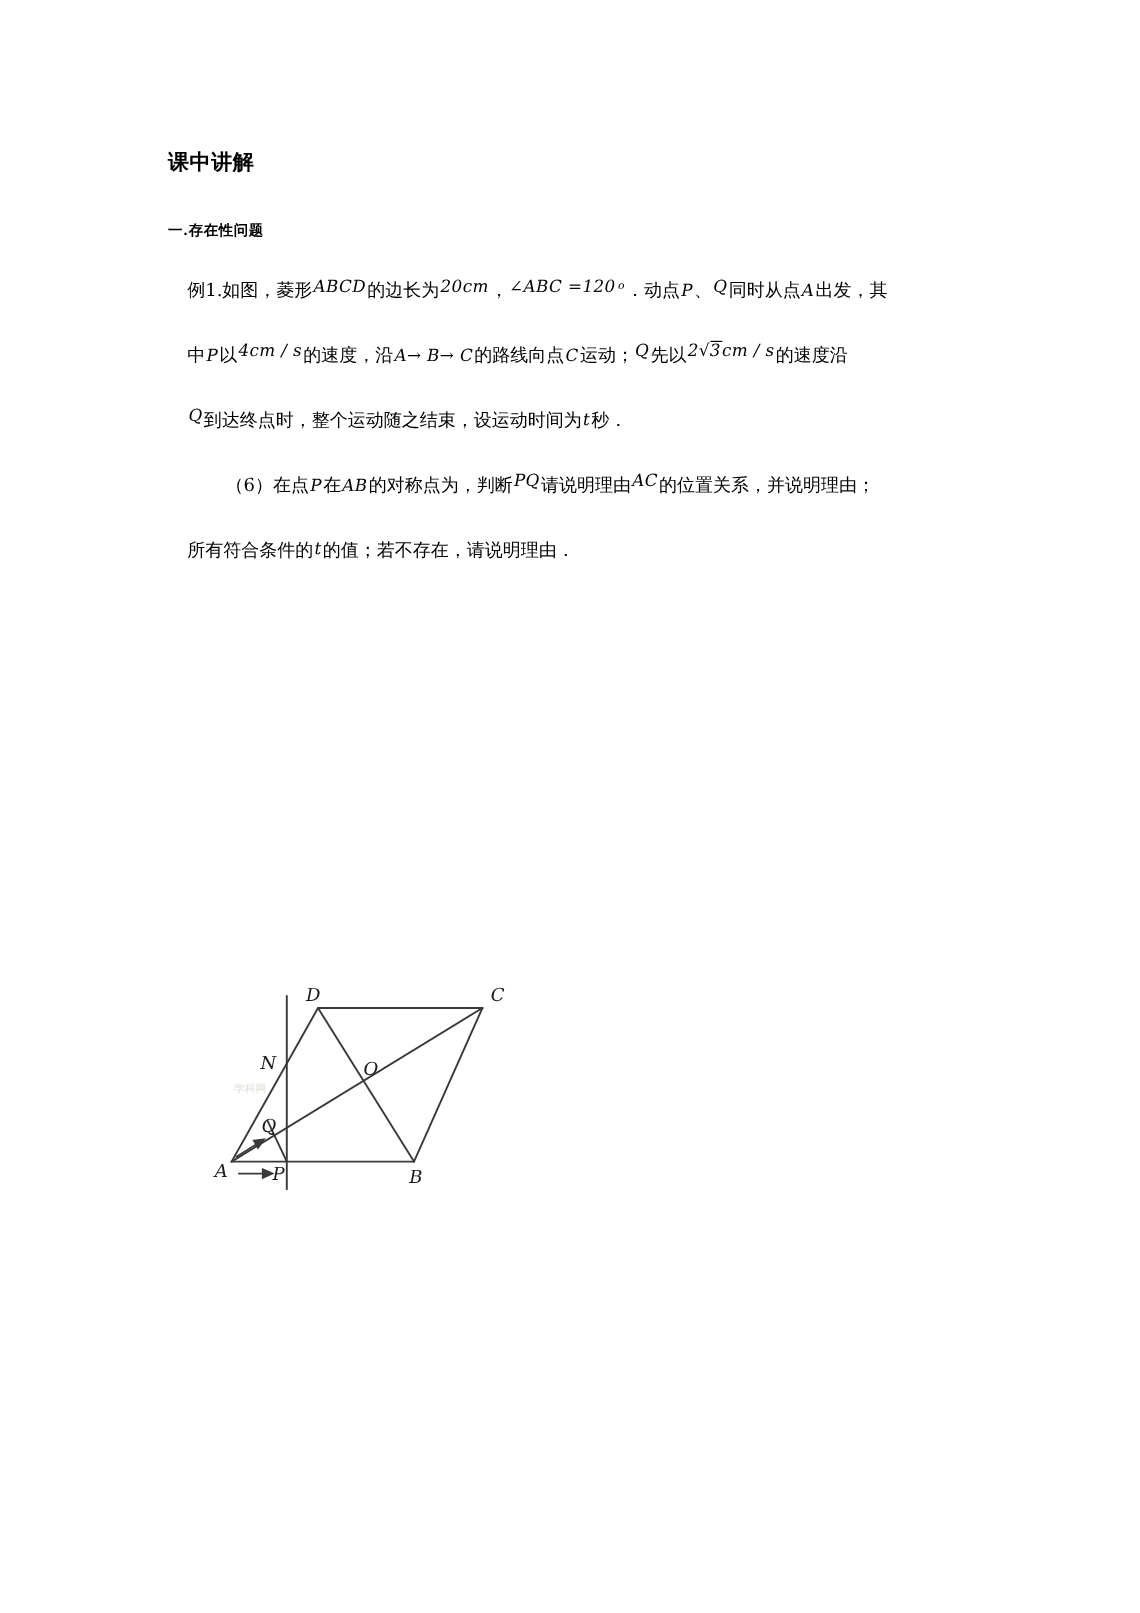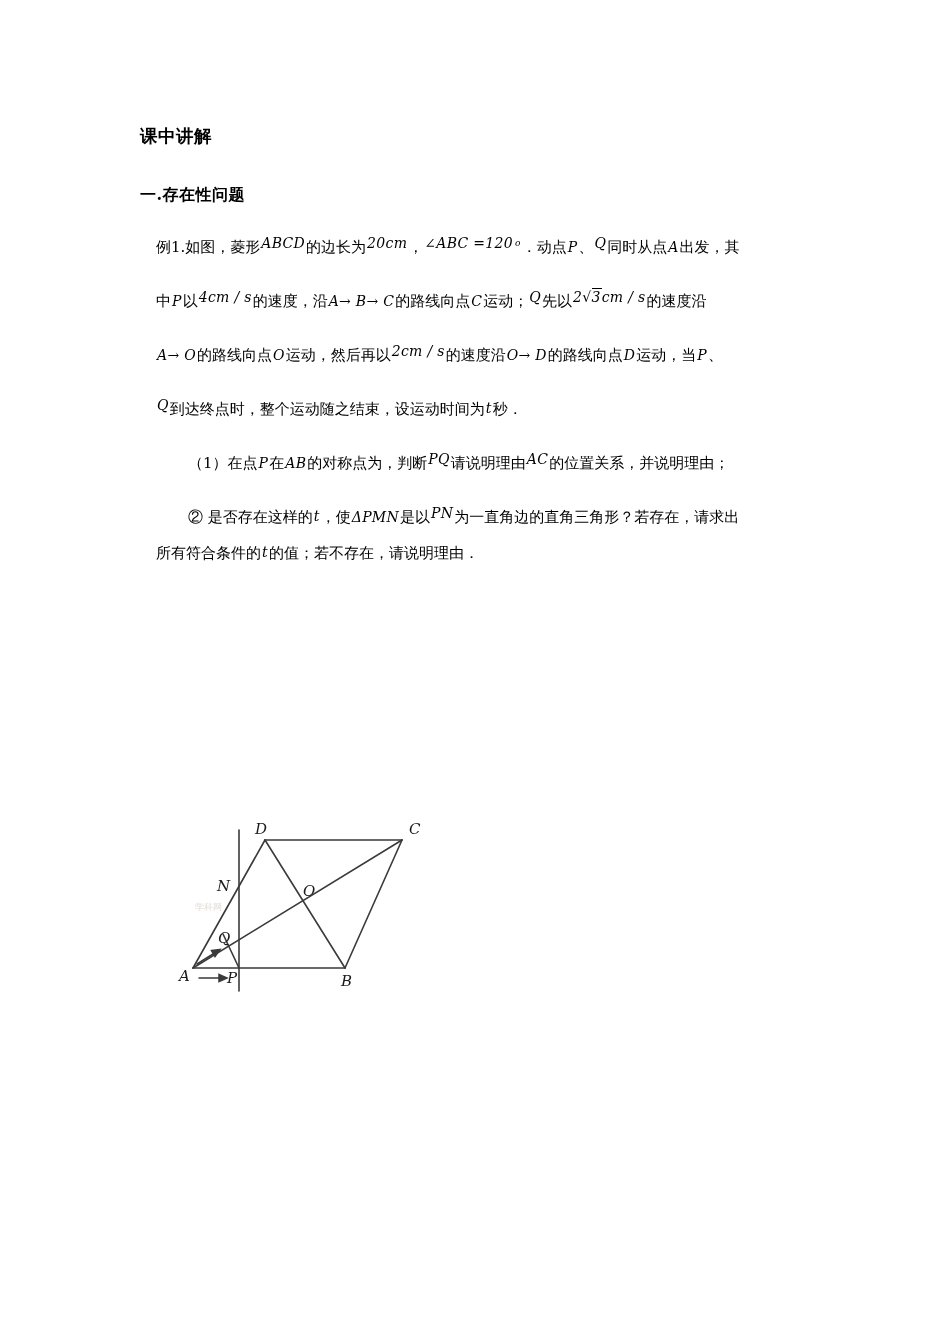--- a/index.html
+++ b/index.html
@@ -32,21 +32,21 @@
   .h-title {
     font-family: "DejaVu Sans", "Liberation Sans", sans-serif;
     font-size: 17.5px;
     font-weight: bold;
     line-height: 1.2;
     margin: 0 0 38px 0;
     letter-spacing: 0.5px;
   }
   .h-section {
     font-family: "DejaVu Sans", "Liberation Sans", sans-serif;
-    font-size: 16px;
+    font-size: 12px;
     font-weight: bold;
     line-height: 1.2;
     margin: 0 0 36px 0;
     letter-spacing: 0.5px;
   }
   .h-section .sec-num {
     font-family: "DejaVu Serif", "Liberation Serif", serif;
     font-weight: bold;
   }
 
@@ -131,38 +131,32 @@
     <div class="para">
 
       <span class="ln">
         <span>例1.如图，菱形</span><span class="mv">ABCD</span><span>的边长为</span><span class="mv">20cm</span><span>，</span><span class="mv">∠ABC =120</span><span class="mv sup">o</span><span>．动点</span><span class="mv flat">P</span><span>、</span><span class="mv">Q</span><span>同时从点</span><span class="mv flat">A</span><span>出发，其</span>
       </span>
 
       <span class="ln">
         <span>中</span><span class="mv flat">P</span><span>以</span><span class="mv">4cm / s</span><span>的速度，沿</span><span class="mv flat">A→ B→ C</span><span>的路线向点</span><span class="mv flat">C</span><span>运动；</span><span class="mv">Q</span><span>先以</span><span class="mv radical"><span>2</span><span class="rad-glyph">√</span><span class="rad-body">3</span><span>cm / s</span></span><span>的速度沿</span>
       </span>
 
-      <span class="ln">
-        <span class="mv flat">A→ O</span><span>的路线向点</span><span class="mv flat">O</span><span>运动，然后再以</span><span class="mv">2cm / s</span><span>的速度沿</span><span class="mv flat">O→ D</span><span>的路线向点</span><span class="mv flat">D</span><span>运动，当</span><span class="mv flat">P</span><span>、</span>
-      </span>
 
       <span class="ln">
         <span class="mv">Q</span><span>到达终点时，整个运动随之结束，设运动时间为</span><span class="mv low">t</span><span>秒．</span>
       </span>
 
       <span class="ln">
-        <span class="indent"></span><span>（1）在点</span><span class="mv flat">P</span><span>在</span><span class="mv flat">AB</span><span>的对称点为，判断</span><span class="mv">PQ</span><span>请说明理由</span><span class="mv">AC</span><span>的位置关系，并说明理由；</span>
-      </span>
-
-
-
-
-      <span class="ln tight2">
-        <span class="indent"></span><span>② 是否存在这样的</span><span class="mv low">t</span><span>，使</span><span class="mv flat">ΔPMN</span><span>是以</span><span class="mv">PN</span><span>为一直角边的直角三角形？若存在，请求出</span>
-      </span>
+        <span class="indent"></span><span>（6）在点</span><span class="mv flat">P</span><span>在</span><span class="mv flat">AB</span><span>的对称点为，判断</span><span class="mv">PQ</span><span>请说明理由</span><span class="mv">AC</span><span>的位置关系，并说明理由；</span>
+      </span>
+
+
+
+
 
       <span class="ln tight2">
         <span>所有符合条件的</span><span class="mv low">t</span><span>的值；若不存在，请说明理由．</span>
       </span>
 
     </div>
   </div>
 
   <div class="figure-wrap">
     <svg width="290" height="190" viewBox="0 0 290 190">

